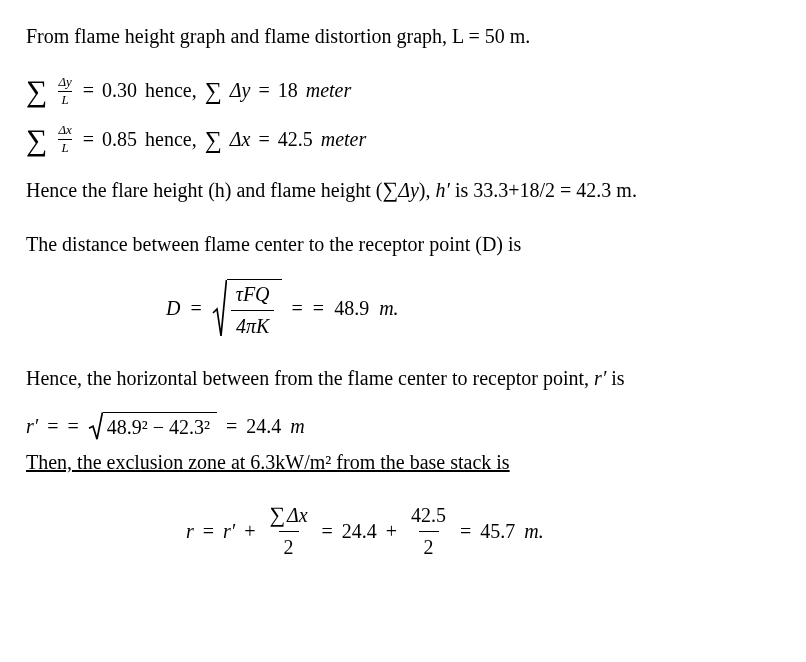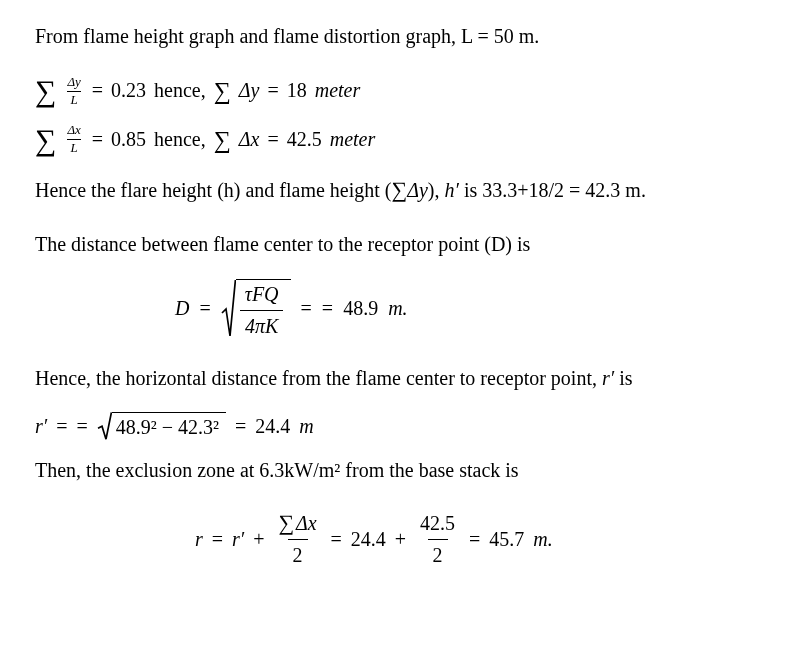--- a/index.html
+++ b/index.html
@@ -1,21 +1,21 @@
 <!DOCTYPE html>
 <html><head>
 <meta charset="utf-8">
 <style>
   html,body { margin:0; padding:0; background:#ffffff; }
   body {
     width:806px; height:662px; overflow:hidden;
     font-family:"Liberation Serif","DejaVu Serif",serif;
     color:#000000;
   }
-  .page { padding:25px 20px 0 35px; font-size:20px; line-height:1.18; }
+  .page { padding:25px 20px 0 26px; font-size:20px; line-height:1.18; }
   .para { margin:0; }
   .it { font-style:italic; }
   .eq-row { display:flex; align-items:center; column-gap:8px; white-space:nowrap; }
   .bigop { font-size:30px; line-height:1; font-style:normal; }
   .midop { font-size:24px; line-height:1; }
   .inop  { font-size:22px; line-height:1; }
 
   
   .frac { display:inline-flex; flex-direction:column; align-items:center; text-align:center; }
   .frac-num { padding:0 5px 4px; line-height:1.15; display:inline-flex; align-items:baseline; justify-content:center; }
@@ -33,38 +33,38 @@
   .sup { font-size:0.6em; vertical-align:super; line-height:0; margin-left:1px; }
 
   
   .b-eq1 { margin-top:26px; }
   .b-eq2 { margin-top:16px; }
   .b-p4  { margin-top:23px; }
   .b-p5  { margin-top:30px; }
   .b-eqD { margin-top:22px; margin-left:140px; column-gap:10px; }
   .b-p7  { margin-top:28px; }
   .b-eqR1{ margin-top:22px; column-gap:9px; }
-  .b-p9  { margin-top:18px; }
+  .b-p9  { margin-top:10px;text-decoration:underline; }
   .b-eqR2{ margin-top:30px; margin-left:160px; column-gap:9px; }
 </style>
 </head>
 <body>
 
 <div class="page">
 
   <p class="para">From flame height graph and flame distortion graph, L = 50 m.</p>
 
   <div class="eq-row b-eq1">
     <span class="bigop">∑</span>
     <span class="frac small">
       <span class="frac-num it">Δy</span>
       <span class="frac-den it">L</span>
     </span>
     <span>=</span>
-    <span>0.23</span>
+    <span>0.30</span>
     <span>hence,</span>
     <span class="midop">∑</span>
     <span class="it">Δy</span>
     <span>=</span>
     <span>18</span>
     <span class="it">meter</span>
   </div>
 
   <div class="eq-row b-eq2">
     <span class="bigop">∑</span>
@@ -99,21 +99,21 @@
           <span class="frac-den it">4πK</span>
         </span>
       </span>
     </span>
     <span>=</span>
     <span>=</span>
     <span>48.9</span>
     <span class="it">m.</span>
   </div>
 
-  <p class="para b-p7"><span>Hence, the horizontal distance from the flame center to receptor point, </span><span class="it">r′</span><span> is</span></p>
+  <p class="para b-p7"><span>Hence, the horizontal between from the flame center to receptor point, </span><span class="it">r′</span><span> is</span></p>
 
   <div class="eq-row b-eqR1">
     <span class="it">r′</span>
     <span>=</span>
     <span>=</span>
     <span class="sqrt">
       <svg class="sqrt-rad" viewBox="0 0 15 60" preserveAspectRatio="none" aria-hidden="true">
           <path d="M1 34 L5 30 L9 57 L14.4 1" vector-effect="non-scaling-stroke"></path>
         </svg>
       <span class="sqrt-body">48.9² − 42.3²</span>

